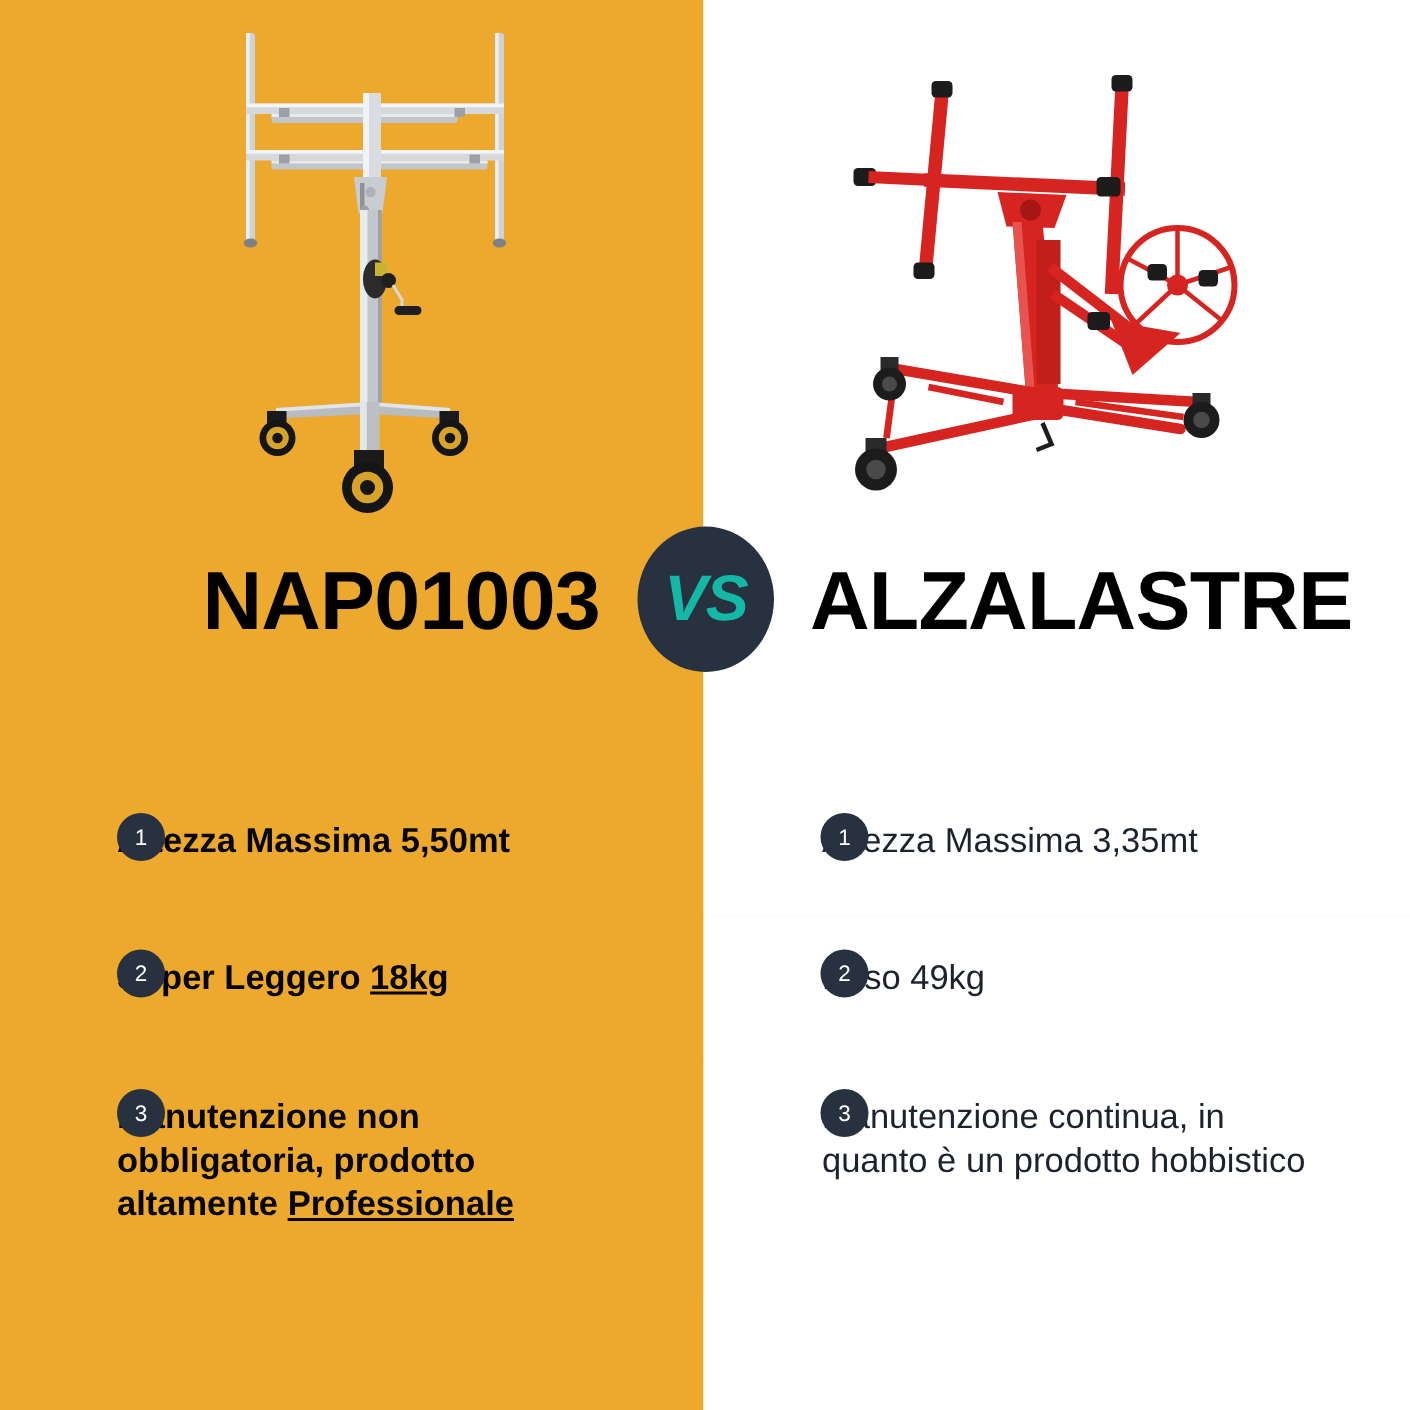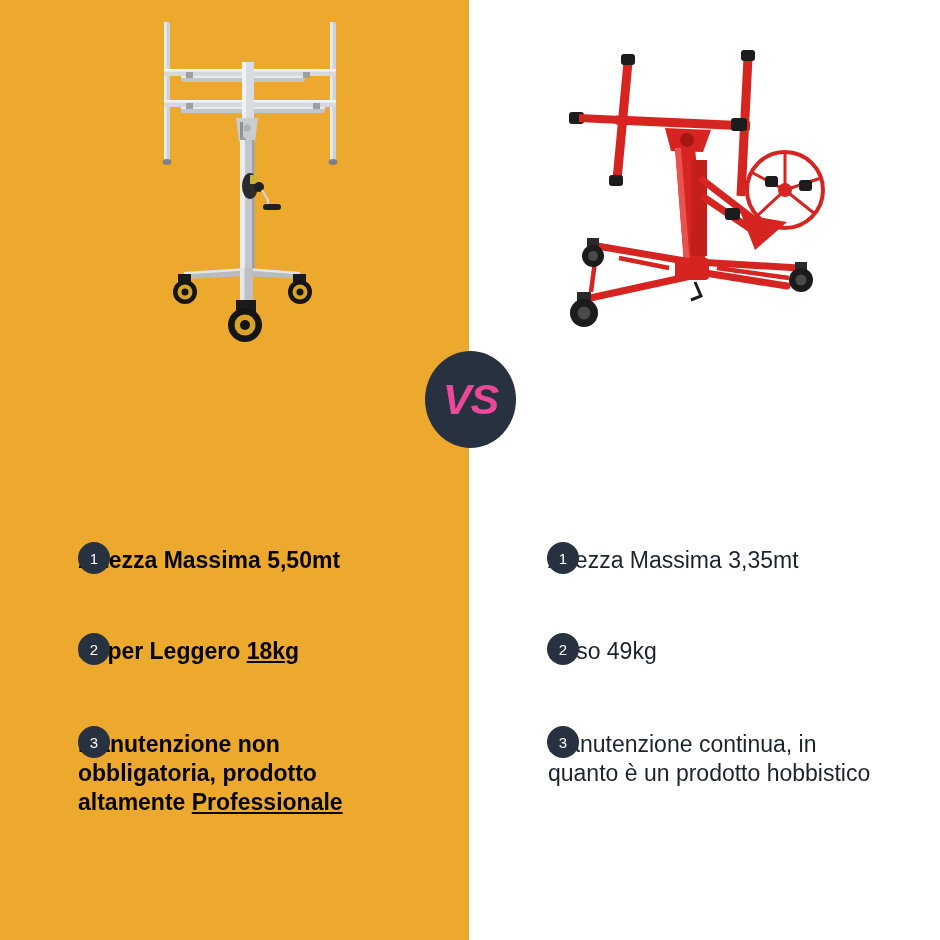--- a/index.html
+++ b/index.html
@@ -80,21 +80,21 @@
   }
 
   .vs-badge {
     position: absolute;
     left: 425px;
     top: 351px;
     width: 91px;
     height: 97px;
     border-radius: 50%;
     background: #27313f;
-    color: #ec4899;
+    color: #14b8a6;
     font-size: 43px;
     font-weight: bold;
     font-style: italic;
     letter-spacing: -1px;
     display: flex;
     align-items: center;
     justify-content: center;
     z-index: 5;
   }
 
@@ -348,20 +348,24 @@
         <circle cx="332" cy="280" r="5.5" fill="#4a4a4a"></circle>
       </g>
       <g>
         <rect x="108" y="292" width="14" height="11" fill="#2a2a2a"></rect>
         <circle cx="115" cy="313" r="14" fill="#1c1c1c"></circle>
         <circle cx="115" cy="313" r="6.5" fill="#4a4a4a"></circle>
       </g>
     </svg>
   </div>
 
+  <div class="title-band">
+    <div class="title title-left">NAP01003</div>
+    <div class="title title-right">ALZALASTRE</div>
+  </div>
   <div class="vs-badge">VS</div>
 
   <div class="features">
 
     <div class="frow frow-1">
       <div class="fcell fcell-left">
         <div class="ftext ftext-left"><span>Altezza Massima 5,50mt</span><u></u><span></span></div>
       </div>
       <div class="fcell fcell-right">
         <div class="ftext ftext-right"><span>Altezza Massima 3,35mt</span><u></u><span></span></div>

